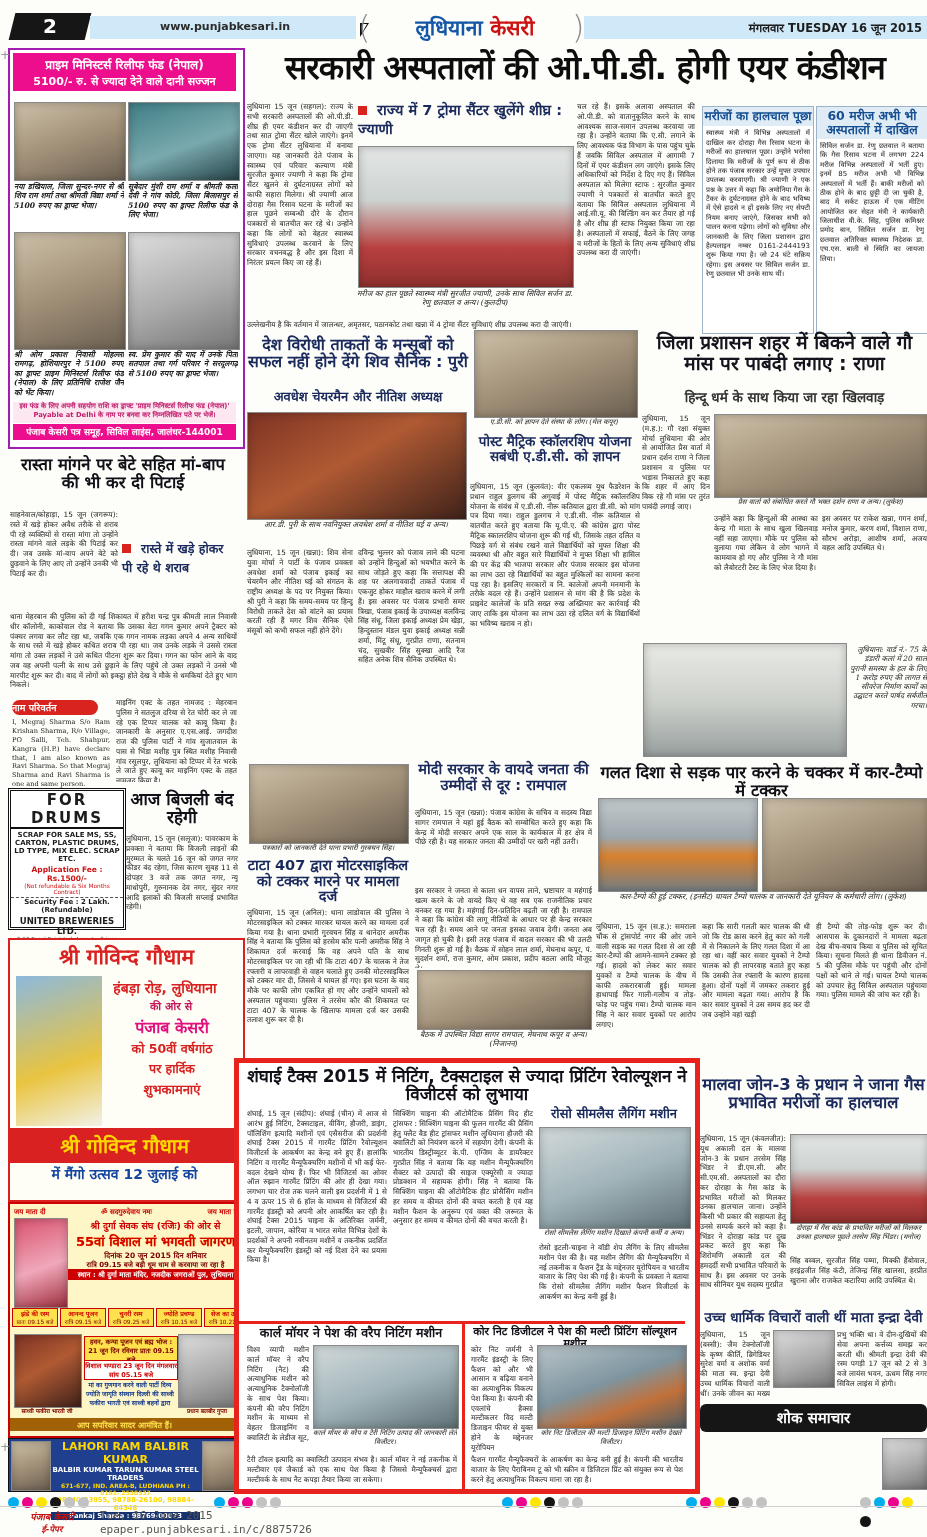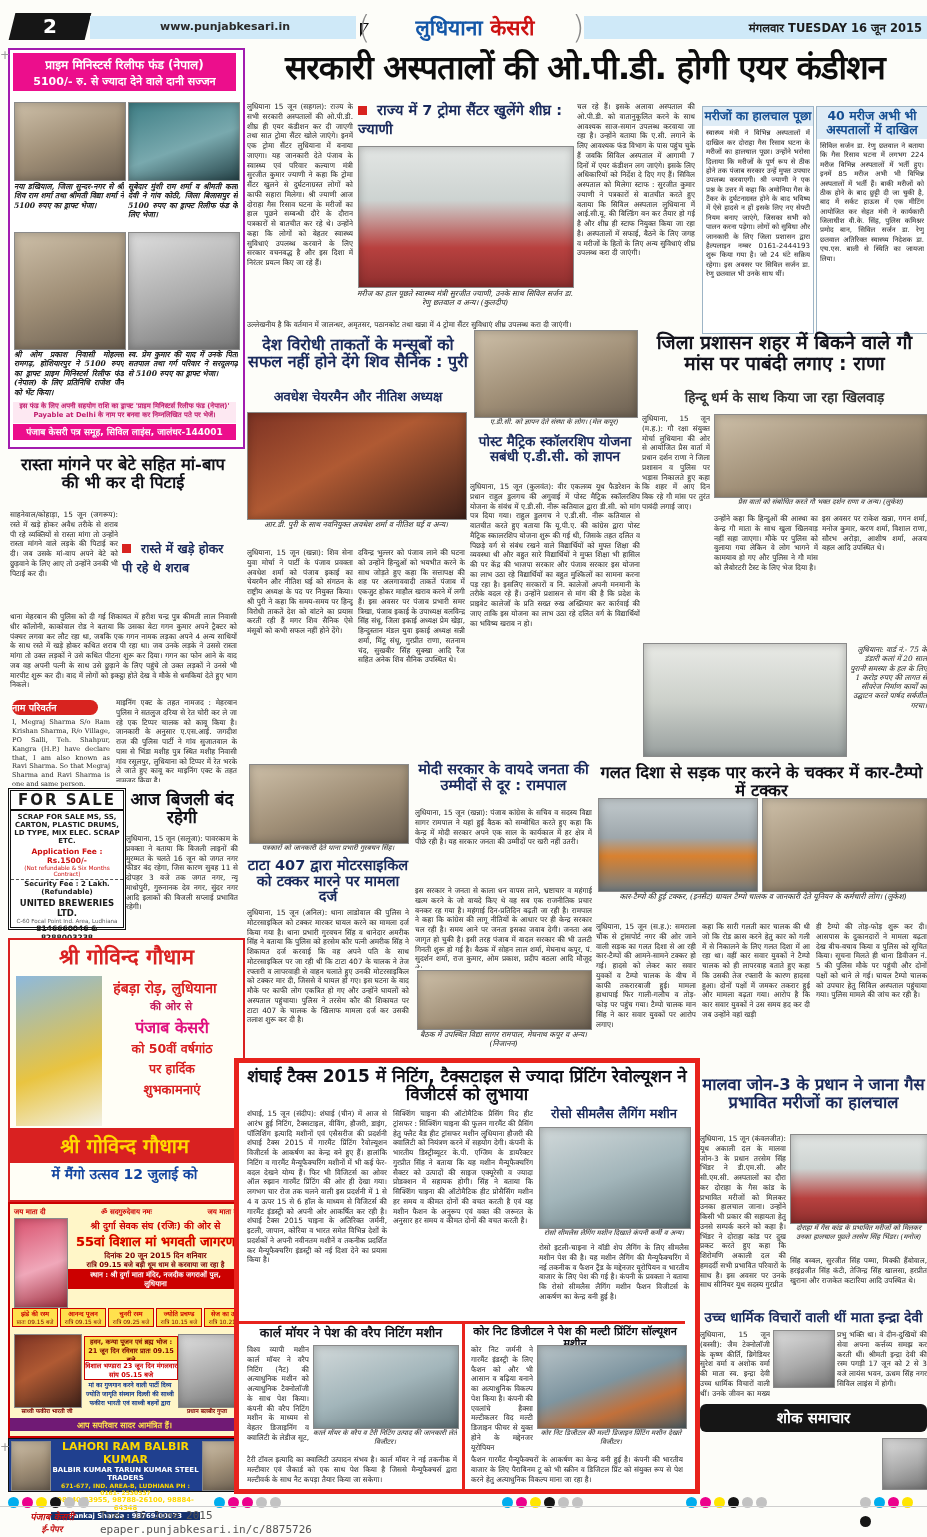--- a/index.html
+++ b/index.html
@@ -76,21 +76,21 @@
   <div class="ph ph-hosp" style="left:358px;top:146px;width:214px;height:140px;"></div>
   <div class="abs cap" style="left:352px;top:289px;width:226px;height:28px;">मरीज का हाल पूछते स्वास्थ्य मंत्री सुरजीत ज्याणी, उनके साथ सिविल सर्जन डा. रेणु छतवाल व अन्य। (कुलदीप)</div>
   <div class="abs bt" style="left:577px;top:102px;width:118px;height:216px;">चल रहे हैं। इसके अलावा अस्पताल की ओ.पी.डी. को वातानुकूलित करने के साथ आवश्यक साज-समान उपलब्ध करवाया जा रहा है। उन्होंने बताया कि ए.सी. लगाने के लिए आवश्यक फंड विभाग के पास पहुंच चुके हैं जबकि सिविल अस्पताल में आगामी 7 दिनों में एयर कंडीशन लग जाएंगे। इसके लिए अधिकारियों को निर्देश दे दिए गए हैं। सिविल अस्पताल को मिलेगा स्टाफ : सुरजीत कुमार ज्याणी ने पत्रकारों से बातचीत करते हुए बताया कि सिविल अस्पताल लुधियाना में आई.सी.यू. की बिल्डिंग बन कर तैयार हो गई है और शीघ्र ही स्टाफ नियुक्त किया जा रहा है। अस्पतालों में सफाई, बैठने के लिए जगह व मरीजों के हितों के लिए अन्य सुविधाएं शीघ्र उपलब्ध करा दी जाएंगी।</div>
   <div class="abs bt" style="left:247px;top:320px;width:448px;height:11px;white-space:nowrap;">उल्लेखनीय है कि वर्तमान में जालन्धर, अमृतसर, पठानकोट तथा खन्ना में 4 ट्रोमा सैंटर सुविधाएं शीघ्र उपलब्ध करा दी जाएंगी।</div>
 
   <div class="abs boxed" style="left:702px;top:106px;width:110px;height:226px;">
     <div class="box-title" style="font-size:12px;padding:3px 1px;">मरीजों का हालचाल पूछा</div>
     <div class="bt" style="margin:3px;font-size:7px;height:194px;">स्वास्थ्य मंत्री ने विभिन्न अस्पतालों में दाखिल कर दोराहा गैस रिसाव घटना के मरीजों का हालचाल पूछा। उन्होंने भरोसा दिलाया कि मरीजों के पूर्ण रूप से ठीक होने तक पंजाब सरकार उन्हें मुफ्त उपचार उपलब्ध करवाएगी। श्री ज्याणी ने एक प्रश्न के उत्तर में कहा कि अमोनिया गैस के टैंकर के दुर्घटनाग्रस्त होने के बाद भविष्य में ऐसे हादसे न हों इसके लिए नए सेफ्टी नियम बनाए जाएंगे, जिसका सभी को पालन करना पड़ेगा। लोगों को सुविधा और जानकारी के लिए जिला प्रशासन द्वारा हैल्पलाइन नम्बर 0161-2444193 शुरू किया गया है। जो 24 घंटे सक्रिय रहेगा। इस अवसर पर सिविल सर्जन डा. रेणु छतवाल भी उनके साथ थीं।</div>
   </div>
   <div class="abs boxed" style="left:816px;top:106px;width:110px;height:226px;">
-    <div class="box-title" style="font-size:12.5px;padding:2px 1px;">40 मरीज अभी भी अस्पतालों में दाखिल</div>
+    <div class="box-title" style="font-size:12.5px;padding:2px 1px;">60 मरीज अभी भी अस्पतालों में दाखिल</div>
     <div class="bt" style="margin:3px;font-size:7px;height:178px;">सिविल सर्जन डा. रेणु छतवाल ने बताया कि गैस रिसाव घटना में लगभग 224 मरीज विभिन्न अस्पतालों में भर्ती हुए। इनमें 85 मरीज अभी भी विभिन्न अस्पतालों में भर्ती हैं। बाकी मरीजों को ठीक होने के बाद छुट्टी दी जा चुकी है, बाद में सर्कट हाऊस में एक मीटिंग आयोजित कर सेहत मंत्री ने कार्यकारी जिलाधीश वी.के. सिंह, पुलिस कमिश्नर प्रमोद बान, सिविल सर्जन डा. रेणु छतवाल अतिरिक्त स्वास्थ्य निदेशक डा. एच.एस. बाली से स्थिति का जायजा लिया।</div>
   </div>
 
   <div class="abs hl navy" style="left:247px;top:336px;width:222px;font-size:16px;">देश विरोधी ताकतों के मन्सूबों को सफल नहीं होने देंगे शिव सैनिक : पुरी</div>
   <div class="abs hl navy" style="left:247px;top:390px;width:222px;font-size:13px;">अवधेश चेयरमैन और नीतिश अध्यक्ष</div>
   <div class="ph ph-warm" style="left:474px;top:330px;width:162px;height:86px;"></div>
   <div class="abs cap" style="left:470px;top:418px;width:168px;height:13px;font-size:7px;">ए.डी.सी. को ज्ञापन देते संस्था के लोग। (मेल कपूर)</div>
   <div class="abs hl navy" style="left:470px;top:434px;width:170px;font-size:13.5px;">पोस्ट मैट्रिक स्कॉलरशिप योजना सबंधी ए.डी.सी. को ज्ञापन</div>
   <div class="abs bt" style="left:470px;top:482px;width:170px;height:274px;">लुधियाना, 15 जून (कुलवंत): वीर एकलव्य यूथ फैडरेशन के प्रधान राहुल डुलगच की अगुवाई में पोस्ट मैट्रिक स्कॉलरशिप योजना के संबंध में ए.डी.सी. नीरू कतियाल द्वारा डी.सी. को मांग पत्र दिया गया। राहुल डुलगच ने ए.डी.सी. नीरू कतियाल से बातचीत करते हुए बताया कि यू.पी.ए. की कांग्रेस द्वारा पोस्ट मैट्रिक स्कालरशिप योजना शुरू की गई थी, जिसके तहत दलित व पिछड़े वर्ग से संबंध रखने वाले विद्यार्थियों को मुफ्त शिक्षा की व्यवस्था थी और बहुत सारे विद्यार्थियों ने मुफ्त शिक्षा भी हासिल की पर केंद्र की भाजपा सरकार और पंजाब सरकार इस योजना का लाभ उठा रहे विद्यार्थियों का बहुत मुश्किलों का सामना करना पड़ रहा है। इसलिए सरकारों व नि. कालेजों अपनी मनमानी के तरीके बदल रहे हैं। उन्होंने प्रशासन से मांग की है कि प्रदेश के प्राइवेट कालेजों के प्रति सख्त रुख अख्तियार कर कार्रवाई की जाए ताकि इस योजना का लाभ उठा रहे दलित वर्ग के विद्यार्थियों का भविष्य खराब न हो।</div>
   <div class="ph ph-red" style="left:247px;top:412px;width:218px;height:106px;"></div>
@@ -113,21 +113,21 @@
   <div class="abs" style="left:122px;top:538px;width:115px;height:42px;">
     <span class="redsq"></span>
     <span class="navy" style="font-size:12.5px;font-weight:bold;line-height:1.2;">रास्ते में खड़े होकर पी रहे थे शराब</span>
   </div>
   <div class="abs bt" style="left:10px;top:612px;width:227px;height:84px;">थाना मेहरबान की पुलिस को दी गई शिकायत में हरीश चन्द्र पुत्र कीमती लाल निवासी धीर कॉलोनी, काकोवाल रोड ने बताया कि उसका बेटा गगन कुमार अपने ट्रैक्टर को पंक्चर लगवा कर लौट रहा था, जबकि एक गगन नामक लड़का अपने 4 अन्य साथियों के साथ रस्ते में खड़े होकर कथित शराब पी रहा था। जब उनके लड़के ने उससे रास्ता मांगा तो उक्त लड़कों ने उसे कथित पीटना शुरू कर दिया। गगन का फोन आने के बाद जब वह अपनी पत्नी के साथ उसे छुड़ाने के लिए पहुंचे तो उक्त लड़कों ने उनसे भी मारपीट शुरू कर दी। बाद में लोगों को इकट्ठा होते देख वे मौके से धमकियां देते हुए भाग निकले।</div>
   <div class="abs" style="left:12px;top:700px;width:86px;height:15px;background:#d8231f;color:#fff;font-size:9.5px;font-weight:bold;text-align:left;line-height:15px;border-radius:8px;">नाम परिवर्तन</div>
   <div class="abs" style="left:12px;top:718px;width:98px;height:62px;font-family:'DejaVu Serif','Liberation Serif',serif;font-size:6.6px;line-height:1.35;text-align:justify;color:#222;">I, Megraj Sharma S/o Ram Krishan Sharma, R/o Village, PO Salli, Teh. Shahpur, Kangra (H.P.) have declare that, I am also known as Ravi Sharma. So that Megraj Sharma and Ravi Sharma is one and same person.</div>
   <div class="abs bt" style="left:116px;top:698px;width:121px;height:84px;">माइनिंग एक्ट के तहत नामजद : मेहरबान पुलिस ने सतलुज दरिया से रेत चोरी कर ले जा रहे एक टिप्पर चालक को काबू किया है। जानकारी के अनुसार ए.एस.आई. जगदीश राज की पुलिस पार्टी ने गांव सुजातवाल के पास से भिंडा मशीह पुत्र स्थित मशीह निवासी गांव रसूलपुर, लुधियाना को टिप्पर में रेत भरके ले जाते हुए काबू कर माइनिंग एक्ट के तहत नामजद किया है।</div>
 
   <div class="abs" style="left:8px;top:788px;width:112px;height:136px;border:3px double #111;background:#fff;text-align:center;">
-    <div style="font-size:15px;font-weight:bold;letter-spacing:2px;border-bottom:2px solid #111;">FOR SALE</div>
+    <div style="font-size:15px;font-weight:bold;letter-spacing:2px;border-bottom:2px solid #111;">FOR DRUMS</div>
     <div style="font-size:7px;font-weight:bold;margin-top:2px;">SCRAP FOR SALE MS, SS, CARTON, PLASTIC DRUMS, LD TYPE, MIX ELEC. SCRAP ETC.</div>
     <div style="font-size:7.5px;font-weight:bold;color:#c11;margin-top:2px;">Application Fee : Rs.1500/-</div>
     <div style="font-size:5.8px;color:#c11;">(Not refundable &amp; Six Months Contract)</div>
     <div style="font-size:7px;font-weight:bold;border-top:1px dashed #555;margin-top:2px;">Security Fee : 2 Lakh. (Refundable)</div>
     <div style="font-size:8.5px;font-weight:bold;margin-top:2px;">UNITED BREWERIES LTD.</div>
     <div style="font-size:5.6px;color:#555;">C-60 Focal Point Ind. Area, Ludhiana</div>
     <div style="font-size:7.5px;font-weight:bold;">8146660046 &amp; 8288003238</div>
     <div style="font-size:8.5px;font-weight:bold;letter-spacing:1px;">0 1 6 1 - 5 0 1 4 9 0 4</div>
     <div style="font-size:5.6px;color:#555;border-top:1px solid #999;">Note: Submitted your sealed quotation before 25th June'2015</div>
   </div>
@@ -152,21 +152,21 @@
     <div style="display:flex;justify-content:space-between;padding:3px 4px;">
       <span style="font-size:7px;font-weight:bold;color:#c00;">जय माता दी</span>
       <span style="font-size:7px;font-weight:bold;color:#c00;">ॐ सदगुरुदेवाय नमः</span>
       <span style="font-size:7px;font-weight:bold;color:#c00;">जय माता दी</span>
     </div>
     <div class="ph ph-devi" style="left:4px;top:14px;width:52px;height:88px;"></div>
     <div style="margin-left:58px;text-align:center;font-size:9.5px;font-weight:bold;color:#c00;">श्री दुर्गा सेवक संघ (रजिः) की ओर से</div>
     <div style="margin-left:58px;text-align:center;font-size:13px;font-weight:bold;color:#d40000;text-shadow:0 0 1px #f90;">55वां विशाल मां भगवती जागरण</div>
     <div style="margin-left:58px;text-align:center;font-size:7.5px;font-weight:bold;color:#7a0000;">दिनांक 20 जून 2015 दिन शनिवार</div>
     <div style="margin-left:58px;text-align:center;font-size:7px;font-weight:bold;color:#7a0000;">रात्रि 09.15 बजे बड़ी धूम धाम से करवाया जा रहा है</div>
-    <div style="margin-left:58px;text-align:center;font-size:7px;font-weight:bold;color:#fff;background:#c00;padding:1px 16px;">स्थान : श्री दुर्गा माता मंदिर, नजदीक जगराओं पुल, लुधियाना</div>
+    <div style="margin-left:58px;text-align:center;font-size:7px;font-weight:bold;color:#fff;background:#c00;padding:1px 4px;">स्थान : श्री दुर्गा माता मंदिर, नजदीक जगराओं पुल, लुधियाना</div>
     <div class="abs" style="left:2px;top:104px;width:238px;display:flex;gap:2px;">
       <div style="flex:1;background:#ffe14d;border:1px solid #c00;text-align:center;">
         <div style="font-size:6.4px;font-weight:bold;color:#c00;">झंडे की रस्म</div>
         <div style="font-size:5.8px;color:#7a0000;">प्रातः 09.15 बजे</div>
         </div>
       <div style="flex:1;background:#ffe14d;border:1px solid #c00;text-align:center;">
         <div style="font-size:6.4px;font-weight:bold;color:#c00;">आनन्द पूजन</div>
         <div style="font-size:5.8px;color:#7a0000;">रात्रि 09.15 बजे</div>
         </div>
       <div style="flex:1;background:#ffe14d;border:1px solid #c00;text-align:center;">
@@ -182,21 +182,21 @@
         <div style="font-size:5.8px;color:#7a0000;">रात्रि 10.21 बजे</div>
         </div>
     </div>
     <div class="ph ph-red" style="left:4px;top:130px;width:66px;height:72px;"></div>
     <div class="ph ph-bw" style="left:168px;top:130px;width:60px;height:72px;"></div>
     <div class="abs" style="left:74px;top:132px;width:92px;background:#ffe14d;border:1px solid #c00;font-size:6.6px;font-weight:bold;color:#7a0000;text-align:center;">हवन, कन्या पूजन एवं ब्रह्म भोज : 21 जून दिन रविवार प्रातः 09.15 बजे</div>
     <div class="abs" style="left:74px;top:156px;width:92px;background:#fff;border:1px solid #c00;font-size:6.6px;font-weight:bold;color:#c00;text-align:center;">विशाल भण्डारा 23 जून दिन मंगलवार सांय 05.15 बजे</div>
     <div class="abs" style="left:74px;top:176px;width:92px;font-size:6.2px;font-weight:bold;color:#143a8c;text-align:center;">मां का गुणगान करने वाली पार्टी दिव्य ज्योति जागृति संस्थान दिल्ली की साध्वी फकीरा भारती एवं साध्वी बहनों द्वारा</div>
     <div class="abs" style="left:2px;top:203px;width:70px;font-size:5.8px;font-weight:bold;color:#7a0000;text-align:center;">साध्वी फकीरा भारती जी</div>
     <div class="abs" style="left:164px;top:203px;width:66px;font-size:5.8px;font-weight:bold;color:#7a0000;text-align:center;">प्रधान बलबीर गुप्ता</div>
-    <div class="abs" style="left:0;top:214px;width:229px;background:#701a75;color:#ffe14d;font-size:8px;font-weight:bold;text-align:center;padding:1px 0;">आप सपरिवार सादर आमंत्रित हैं।</div>
+    <div class="abs" style="left:0;top:214px;width:229px;background:#a16207;color:#ffe14d;font-size:8px;font-weight:bold;text-align:center;padding:1px 0;">आप सपरिवार सादर आमंत्रित हैं।</div>
   </div>
 
   <div class="abs" style="left:8px;top:1438px;width:233px;height:52px;background:#20408f;border:1px solid #111;">
     <div class="ph ph-warm" style="left:2px;top:2px;width:38px;height:48px;"></div>
     <div class="ph ph-warm" style="left:193px;top:2px;width:38px;height:48px;"></div>
     <div style="margin:1px 42px 0;text-align:center;font-size:11px;font-weight:bold;color:#ffd800;">LAHORI RAM BALBIR KUMAR</div>
     <div style="margin:0 42px;text-align:center;font-size:7px;font-weight:bold;color:#fff;">BALBIR KUMAR TARUN KUMAR STEEL TRADERS</div>
     <div style="margin:0 42px;text-align:center;font-size:6px;font-weight:bold;color:#ffd800;">671-677, IND. AREA-B, LUDHIANA PH : 0161- 2530537</div>
     <div style="margin:0 42px;text-align:center;font-size:6.8px;font-weight:bold;color:#ffd800;">98140-33955, 98788-26100, 98884-64348</div>
     <div style="margin:0 42px;text-align:center;font-size:6.8px;font-weight:bold;color:#fff;background:#16326e;">Pankaj Sharda : 98769-00073</div>

